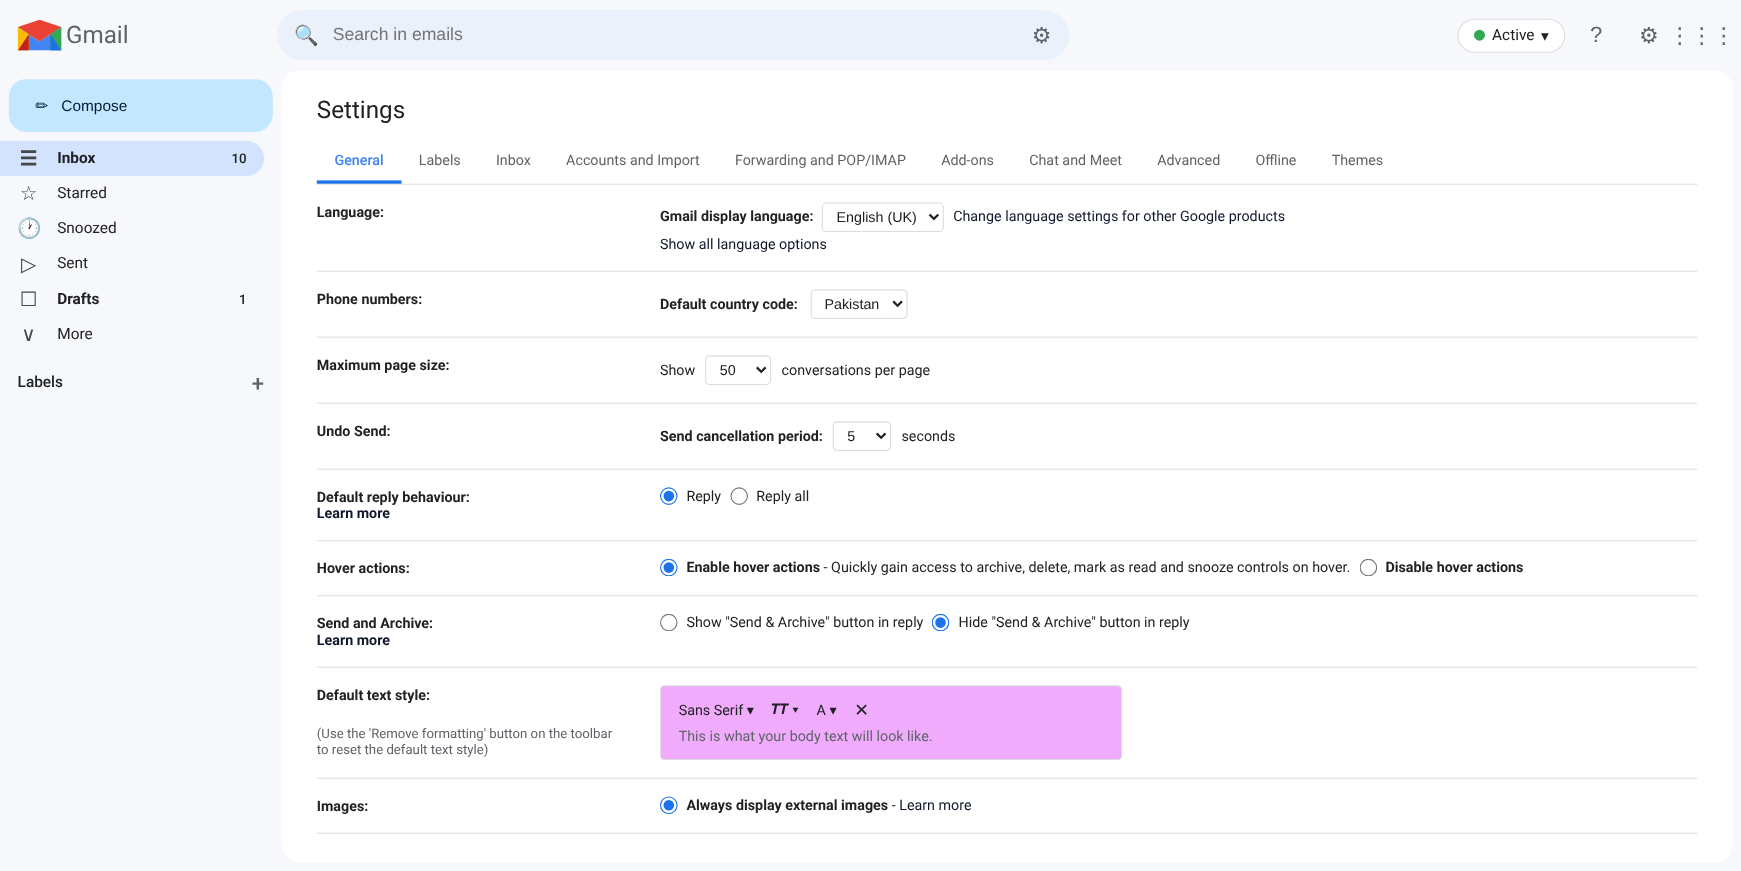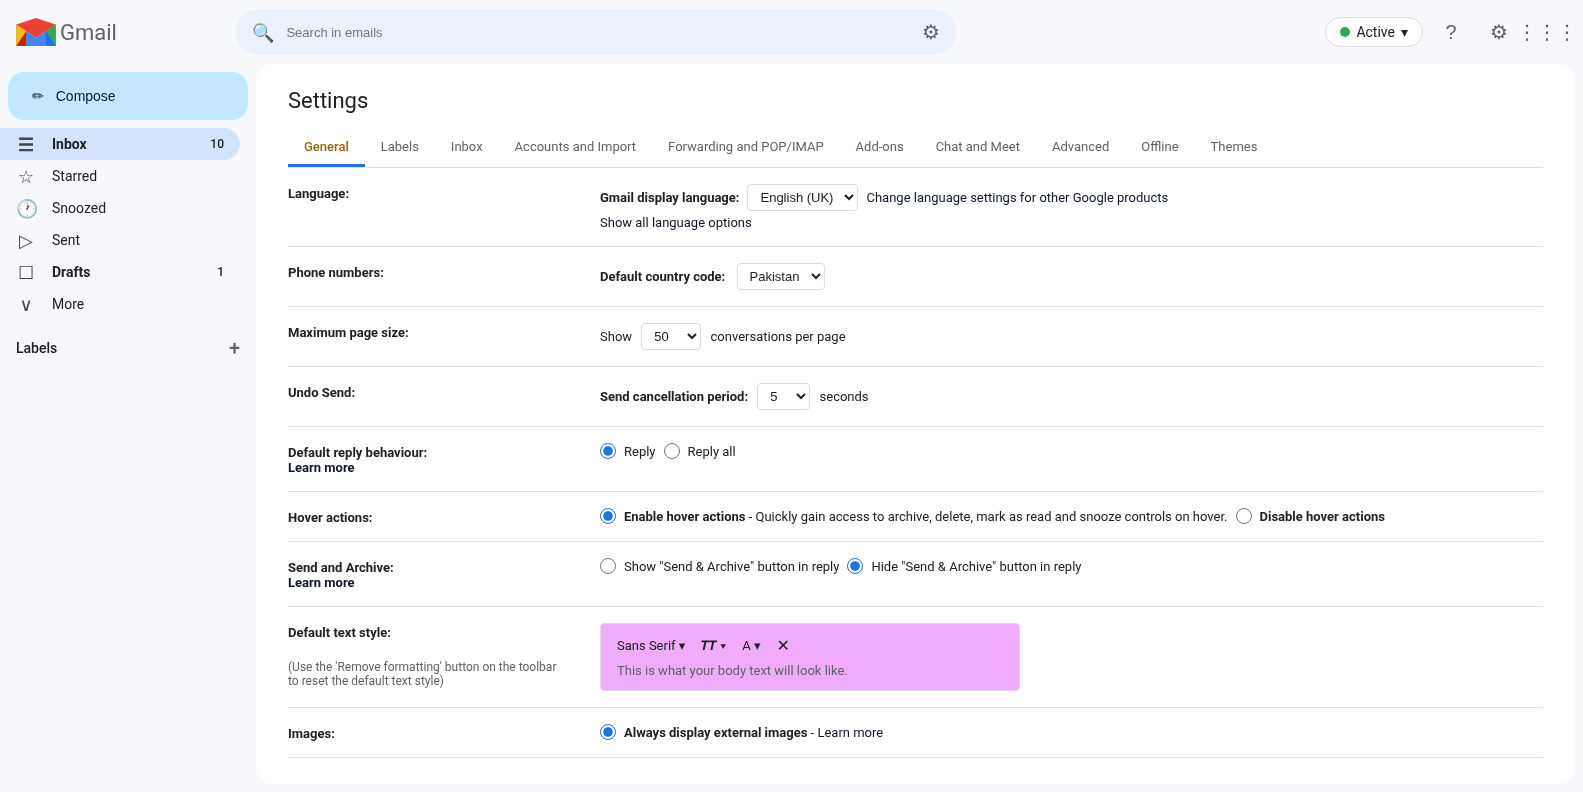--- a/index.html
+++ b/index.html
@@ -1,31 +1,31 @@
 <!DOCTYPE html>
 <html><head>
   <meta charset="utf-8">
   <style>
     * { box-sizing: border-box; margin: 0; padding: 0; }
     body { font-family: 'Google Sans', Roboto, Arial, sans-serif; background: #f6f8fc; font-size: 14px; color: #202124; }
 
     
     .topbar {
       display: flex; align-items: center; height: 64px; padding: 0 16px;
-      background: #f6f8fc; gap: 0; position: sticky; top: 0; z-index: 100;
+      background: #f6f8fc; gap: 16px; position: sticky; top: 0; z-index: 100;
     }
     .gmail-logo { display: flex; align-items: center; gap: 4px; width: 220px; flex-shrink: 0; }
     .gmail-logo-icon { width: 40px; height: 28px; }
     .gmail-logo-text { font-size: 22px; color: #5f6368; font-weight: 400; }
     .search-bar {
       flex: 1; max-width: 720px; background: #eaf1fb; border-radius: 24px;
       display: flex; align-items: center; padding: 0 16px; height: 46px; gap: 12px;
     }
     .search-bar input {
-      border: none; background: transparent; outline: none; font-size: 13px;
+      border: none; background: transparent; outline: none; font-size: 16px;
       color: #202124; width: 100%;
     }
     .search-icon { color: #5f6368; font-size: 18px; }
     .search-tune { color: #5f6368; font-size: 20px; cursor: pointer; margin-left: auto; }
     .topbar-right { display: flex; align-items: center; gap: 8px; margin-left: auto; }
     .active-badge {
       display: flex; align-items: center; gap: 6px; padding: 6px 14px;
       border-radius: 20px; border: 1px solid #dadce0; background: #fff;
       cursor: pointer; font-size: 14px; color: #202124;
     }
@@ -70,21 +70,21 @@
 
     .settings-container { padding: 24px 32px; }
     .settings-title { font-size: 22px; font-weight: 400; color: #202124; margin-bottom: 16px; }
 
     
     .tabs { display: flex; gap: 0; border-bottom: 1px solid #e0e0e0; margin-bottom: 0; flex-wrap: wrap; }
     .tab {
       padding: 10px 16px; cursor: pointer; font-size: 13px; color: #5f6368;
       border-bottom: 3px solid transparent; white-space: nowrap;
     }
-    .tab.active { color: #a16207; border-bottom: 3px solid #1a73e8; font-weight: 500; }
+    .tab.active { color: #3b82f6; border-bottom: 3px solid #1a73e8; font-weight: 500; }
     .tab.highlighted {
       border: 3px solid #d93025; border-bottom: 3px solid #d93025;
       color: #5f6368; margin-bottom: -1px;
     }
 
     
     .settings-body { margin-top: 0; }
     .settings-row {
       display: flex; padding: 16px 0; border-bottom: 1px solid #e0e0e0;
       align-items: flex-start; gap: 32px;

